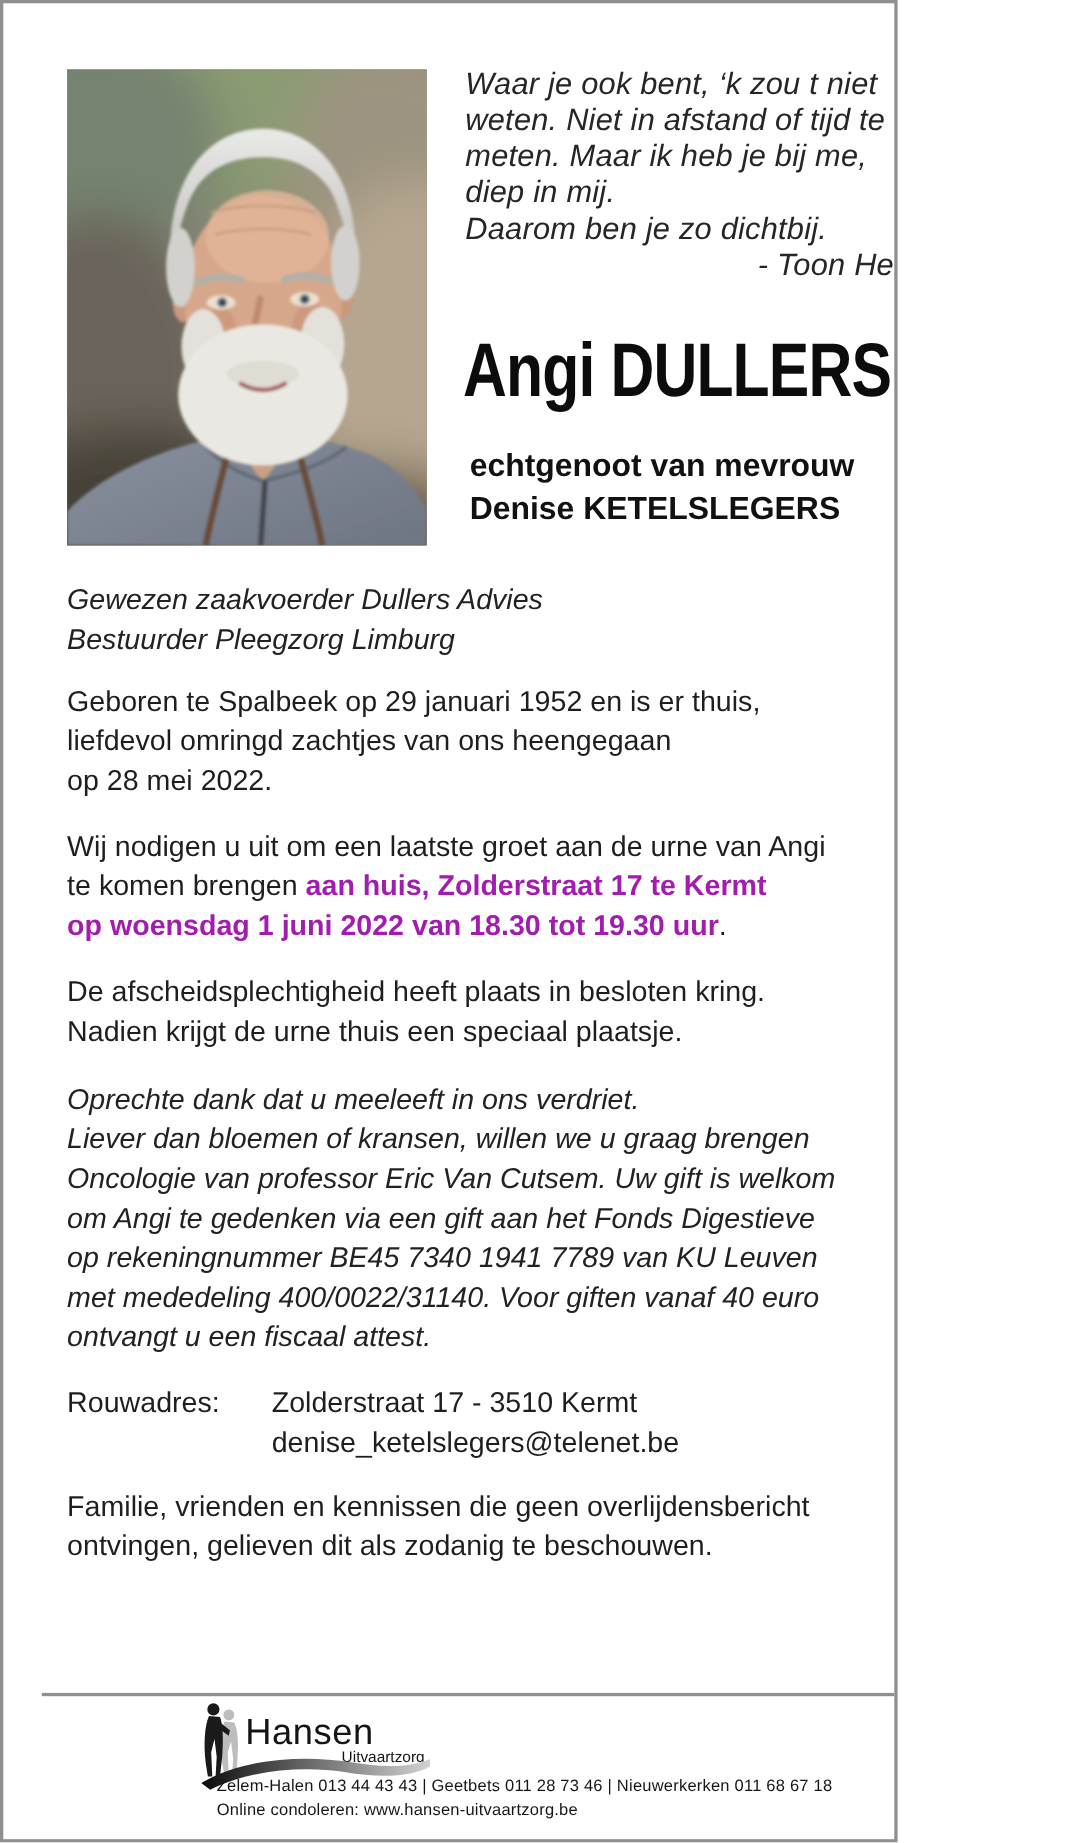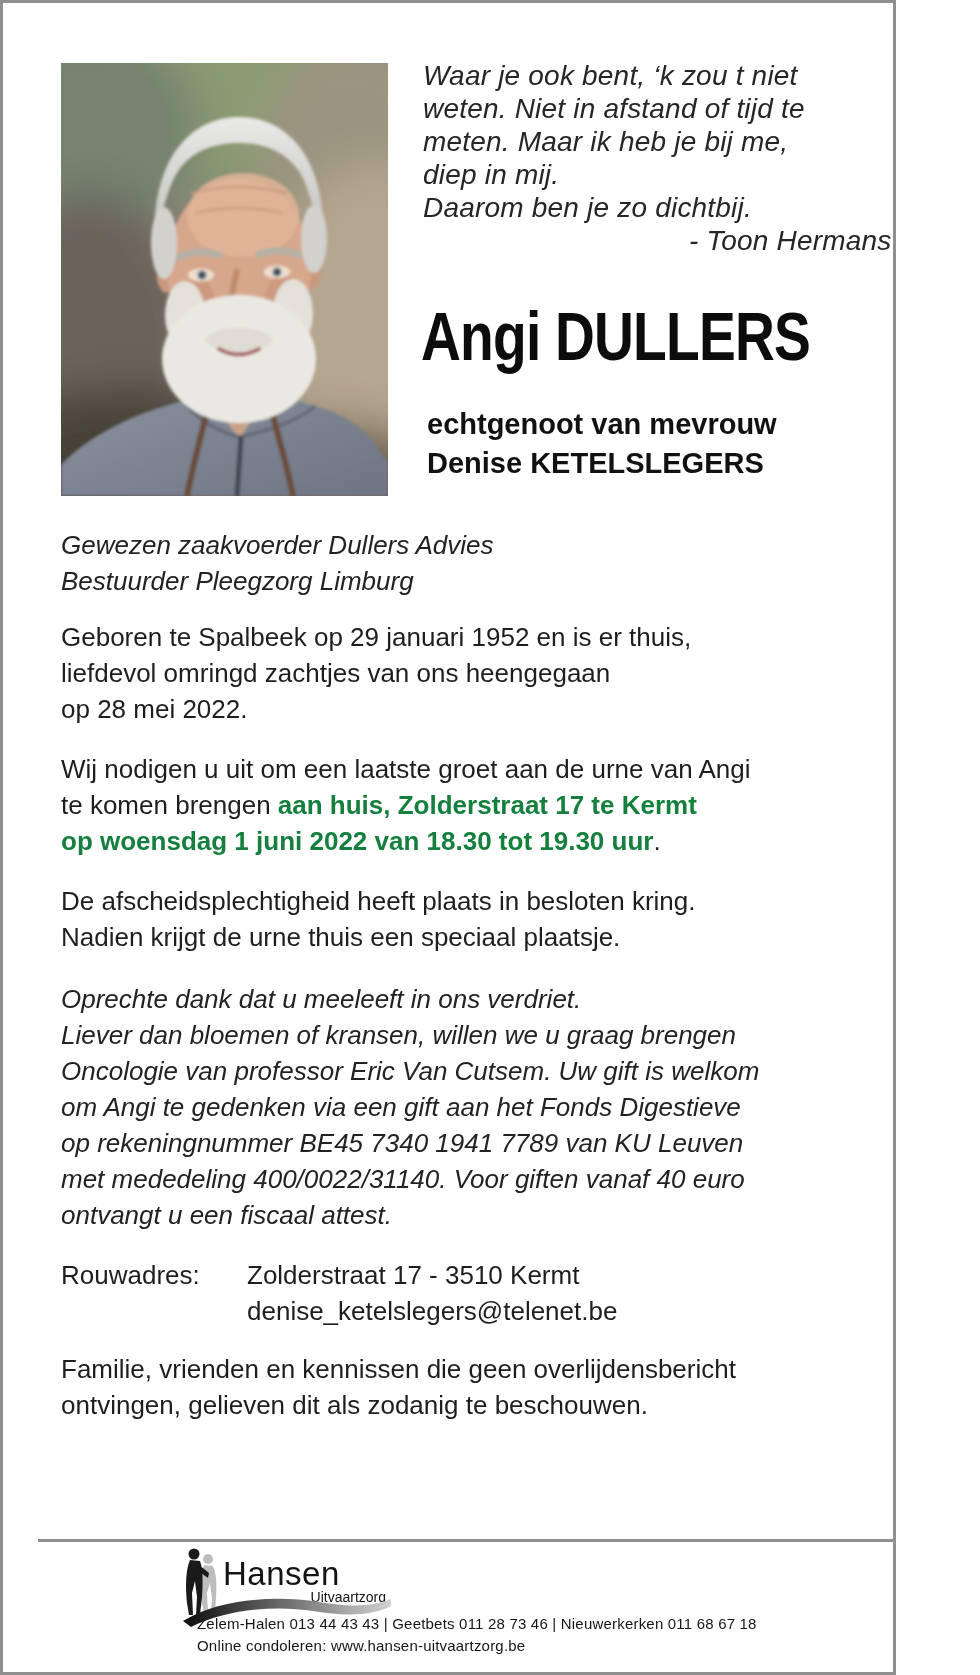--- a/index.html
+++ b/index.html
@@ -1,18 +1,18 @@
 <!DOCTYPE html>
 <html><head>
 <meta charset="utf-8">
 <style>
   html,body{margin:0;padding:0;background:#fff;}
   .page{
     position:relative;
-    width:896px;height:1675px;
+    width:816px;height:1675px;
     box-sizing:border-box;
     background:#ffffff;
     border:3px solid #8f8f8f;
     font-family:"Liberation Sans", sans-serif;
     color:#1e1e1e;
     overflow:hidden;
   }
   .photo{
     position:absolute;left:58px;top:60px;width:327px;height:433px;
     overflow:hidden;background:#8b8678;
@@ -27,21 +27,21 @@
     position:absolute;left:418px;top:294px;
     font-size:69px;font-weight:bold;letter-spacing:-1px;color:#0c0c0c;
     transform:scaleX(0.8);transform-origin:left top;white-space:nowrap;
   }
   .subtitle{
     position:absolute;left:424px;top:402px;
     font-size:29px;font-weight:bold;line-height:39px;color:#111;
   }
   .para{position:absolute;left:58px;width:895px;font-size:26px;line-height:36px;}
   .italic{font-style:italic;color:#222220;}
-  .b{font-weight:bold;color:#15803d;}
+  .b{font-weight:bold;color:#a21caf;}
   .credentials{top:524px;}
   .born{top:616px;}
   .invite{top:748px;}
   .ceremony{top:880px;}
   .gratitude{top:978px;}
   .rouwadres{top:1254px;display:flex;}
   .rouwadres .label{width:186px;flex:0 0 186px;}
   .notice{top:1348px;}
   .divider{position:absolute;left:35px;top:1536px;width:910px;height:3px;background:#8f8f8f;}
   .footer-logo{position:absolute;left:176px;top:1544px;width:218px;height:82px;}

